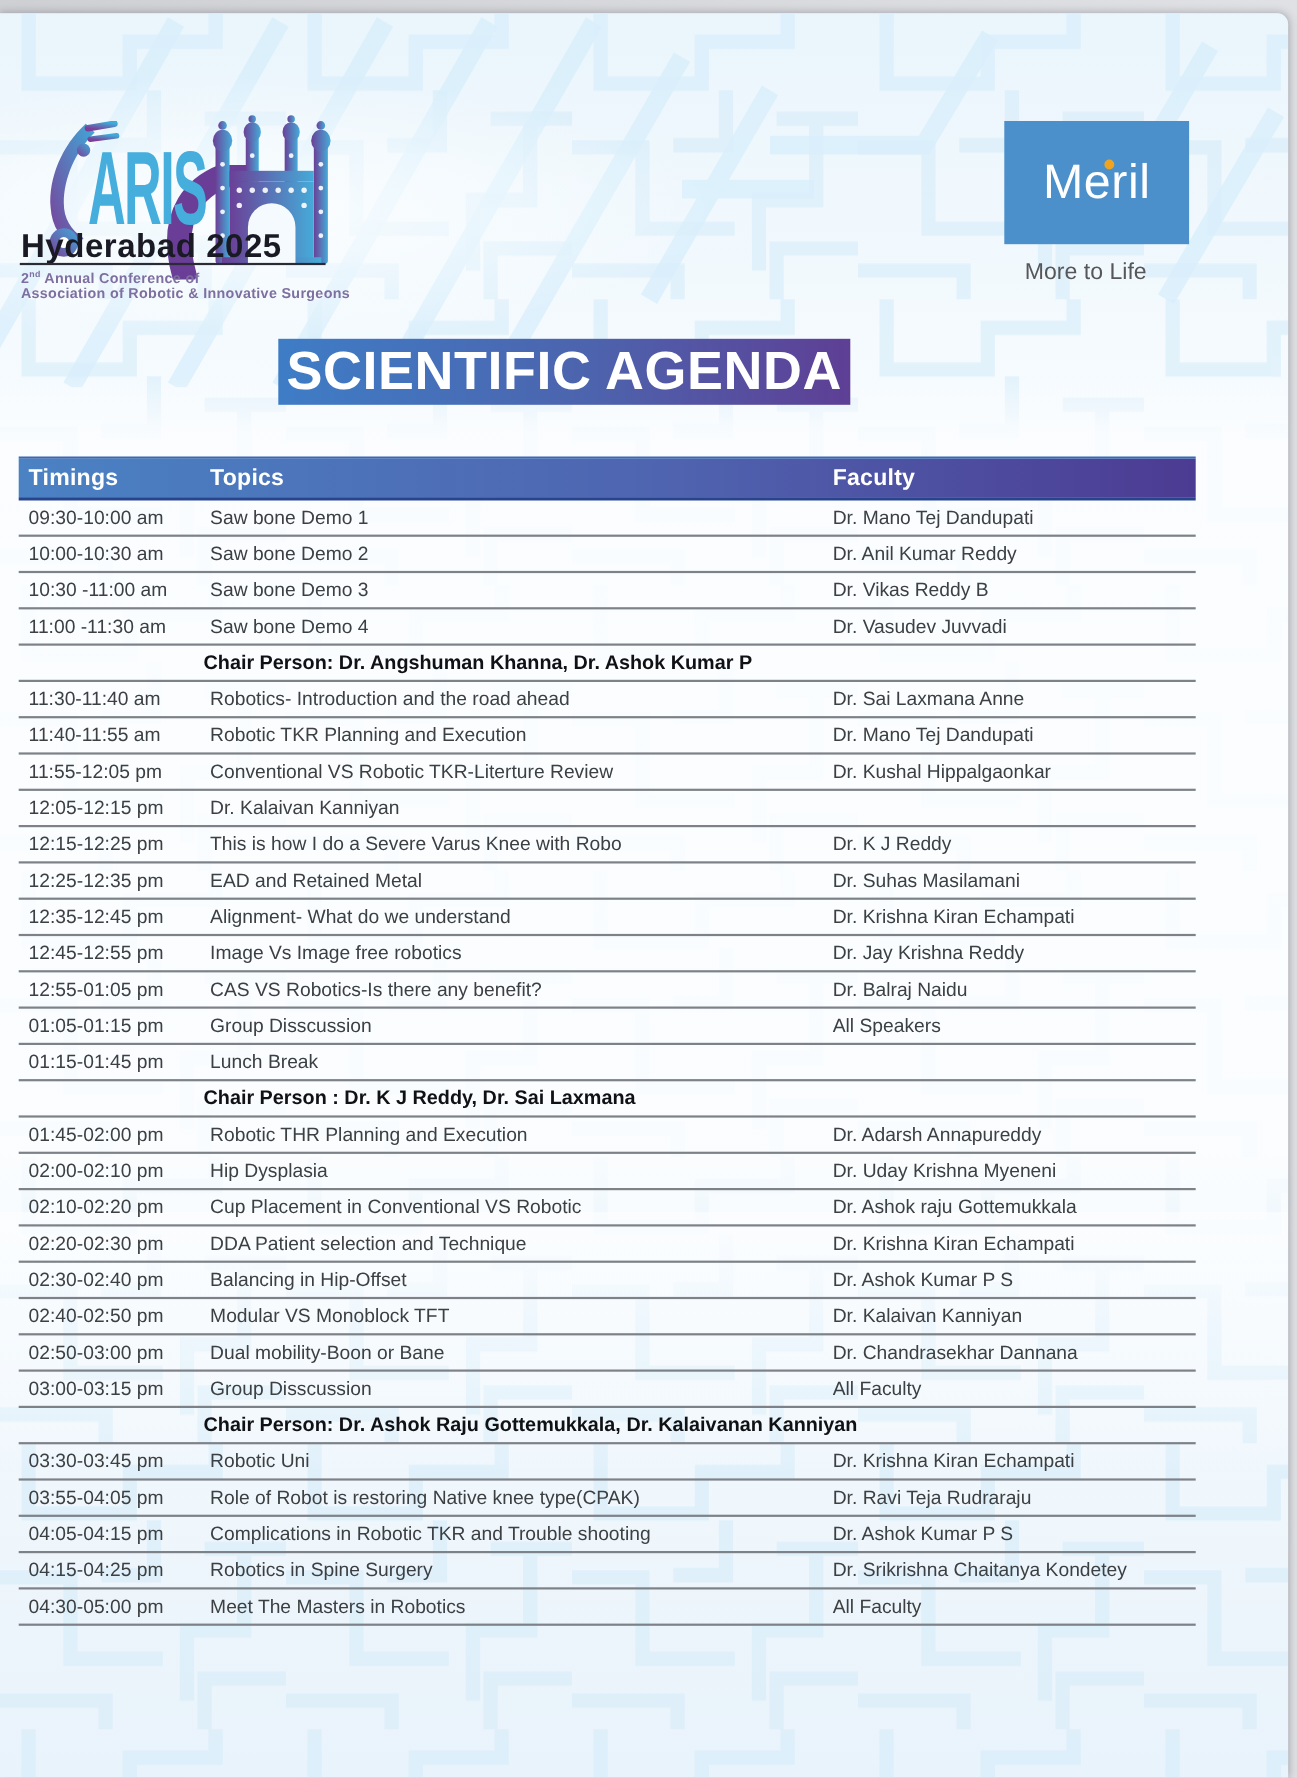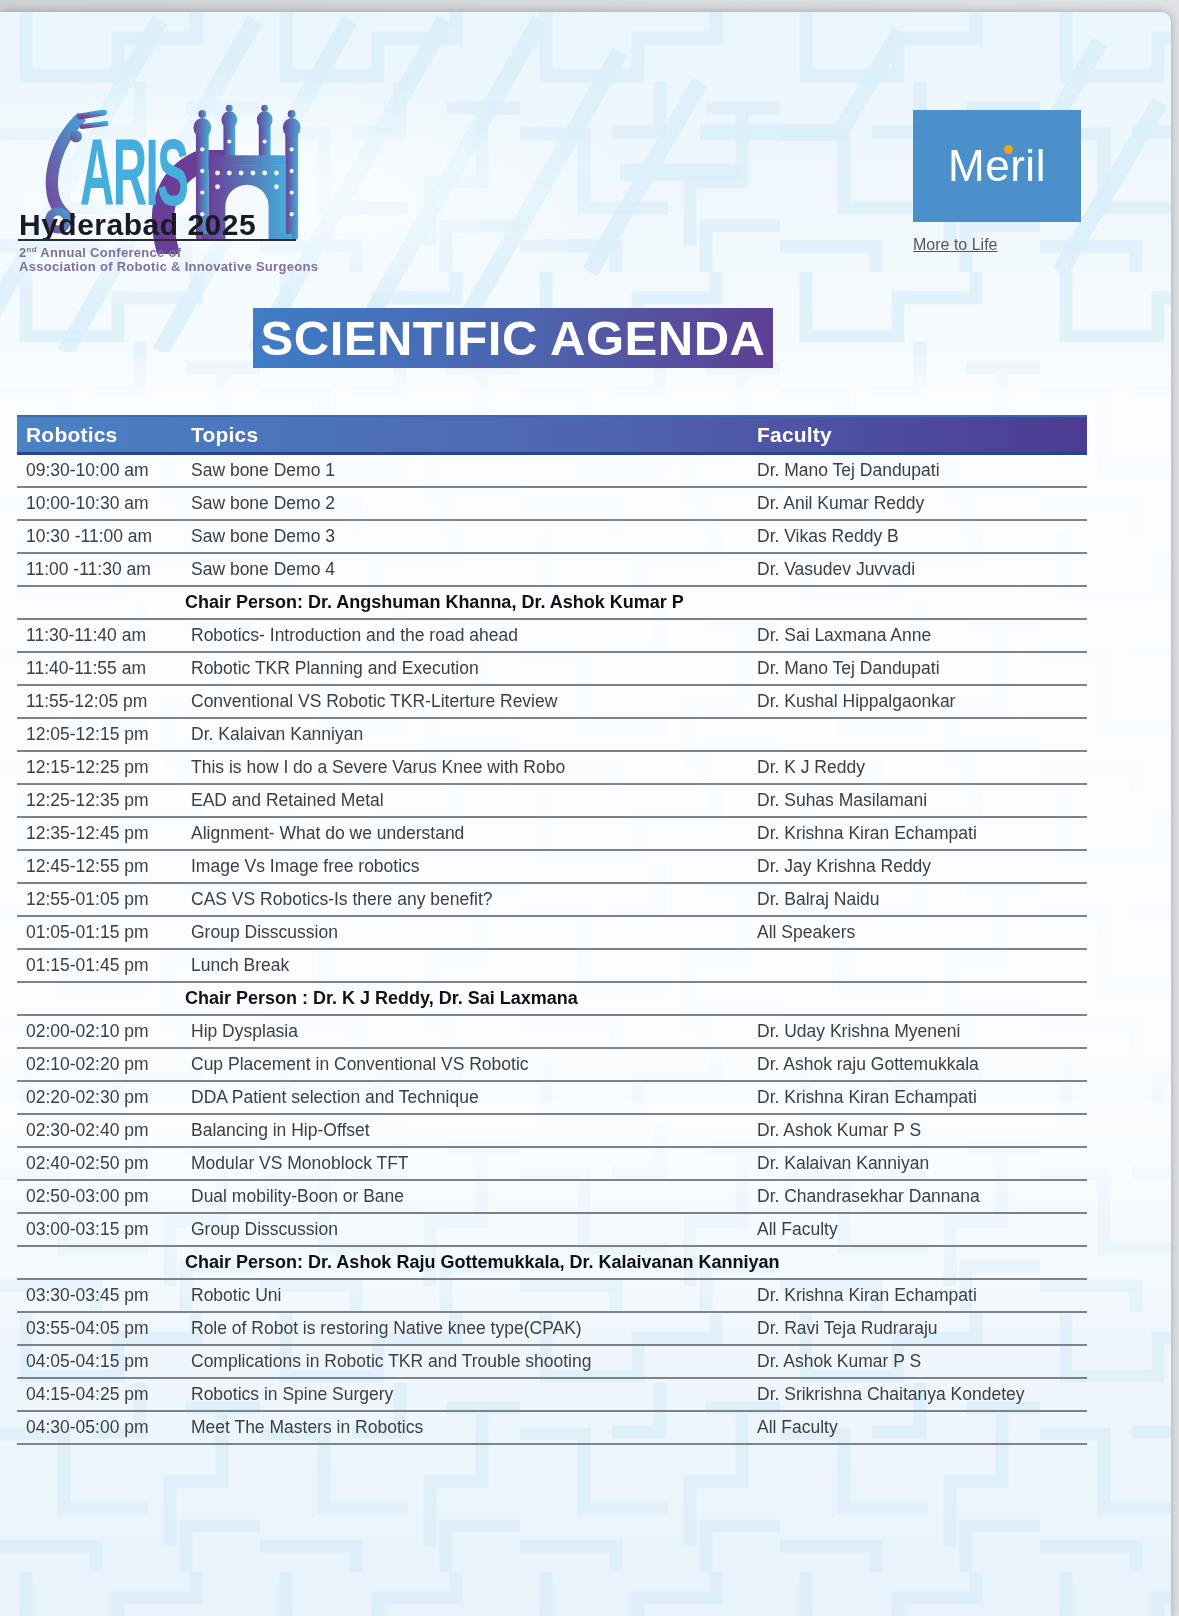--- a/index.html
+++ b/index.html
@@ -33,21 +33,21 @@
   .logo-rule { position:absolute; left:2px; top:141px; width:278px; border-top:2.5px solid #2b2b35; }
   .logo-sub1 { position:absolute; left:3px; top:147px; font-size:13px; color:#7e6fa1; font-weight:600; letter-spacing:.3px; }
   .logo-sub1 sup { font-size:8px; }
   .logo-sub2 { position:absolute; left:3px; top:161px; font-size:13px; color:#7e6fa1; font-weight:600; letter-spacing:.3px; }
 
   
   .meril { position:absolute; left:913px; top:98px; width:148px; z-index:2; }
   .meril-box { width:168px; height:112px; background:#4b90ca; display:flex; align-items:center; justify-content:center; }
   .meril-word { position:relative; color:#fff; font-size:44px; font-weight:500; letter-spacing:.5px; }
   .meril-dot { position:absolute; left:57%; top:4px; width:9px; height:9px; border-radius:50%; background:#f0a41e; }
-  .meril-tagline { margin-top:14px; color:#56575a; font-size:16px;text-decoration:underline; }
+  .meril-tagline { margin-top:14px; text-align:center; color:#56575a; font-size:21px; }
 
   
   .banner { position:absolute; left:253px; top:296px; width:520px; height:60px; z-index:2;
             background:linear-gradient(90deg,#3e7dc6 0%,#4d63ad 55%,#5e3f95 100%);
             color:#fff; font-size:49px; font-weight:700; letter-spacing:.5px;
             display:flex; align-items:center; justify-content:center; }
 
   
   .agenda { position:absolute; left:17px; top:403px; width:1070px; z-index:2; }
   .thead { display:grid; grid-template-columns:165px 566px 1fr; align-items:center; height:40px; padding-left:9px;
@@ -180,21 +180,21 @@
       <div class="meril-box">
         <span class="meril-word"><span>Meril</span><span class="meril-dot"></span></span>
       </div>
       <div class="meril-tagline">More to Life</div>
     </div>
 
     <div class="banner">SCIENTIFIC AGENDA</div>
 
     <div class="agenda">
       <div class="thead">
-        <span>Robotics</span>
+        <span>Timings</span>
         <span>Topics</span>
         <span>Faculty</span>
       </div>
       <div class="rows">
           <div class="row">
             <span class="cell">09:30-10:00 am</span>
             <span class="cell">Saw bone Demo 1</span>
             <span class="cell">Dr. Mano Tej Dandupati</span>
           </div>
           <div class="row">
@@ -266,20 +266,25 @@
           </div>
           <div class="row">
             <span class="cell">01:15-01:45 pm</span>
             <span class="cell">Lunch Break</span>
             <span class="cell"></span>
           </div>
           <div class="chair-row">
             <span>Chair Person : Dr. K J Reddy, Dr. Sai Laxmana</span>
           </div>
           <div class="row">
+            <span class="cell">01:45-02:00 pm</span>
+            <span class="cell">Robotic THR Planning and Execution</span>
+            <span class="cell">Dr. Adarsh Annapureddy</span>
+          </div>
+          <div class="row">
             <span class="cell">02:00-02:10 pm</span>
             <span class="cell">Hip Dysplasia</span>
             <span class="cell">Dr. Uday Krishna Myeneni</span>
           </div>
           <div class="row">
             <span class="cell">02:10-02:20 pm</span>
             <span class="cell">Cup Placement in Conventional VS Robotic</span>
             <span class="cell">Dr. Ashok raju Gottemukkala</span>
           </div>
           <div class="row">

